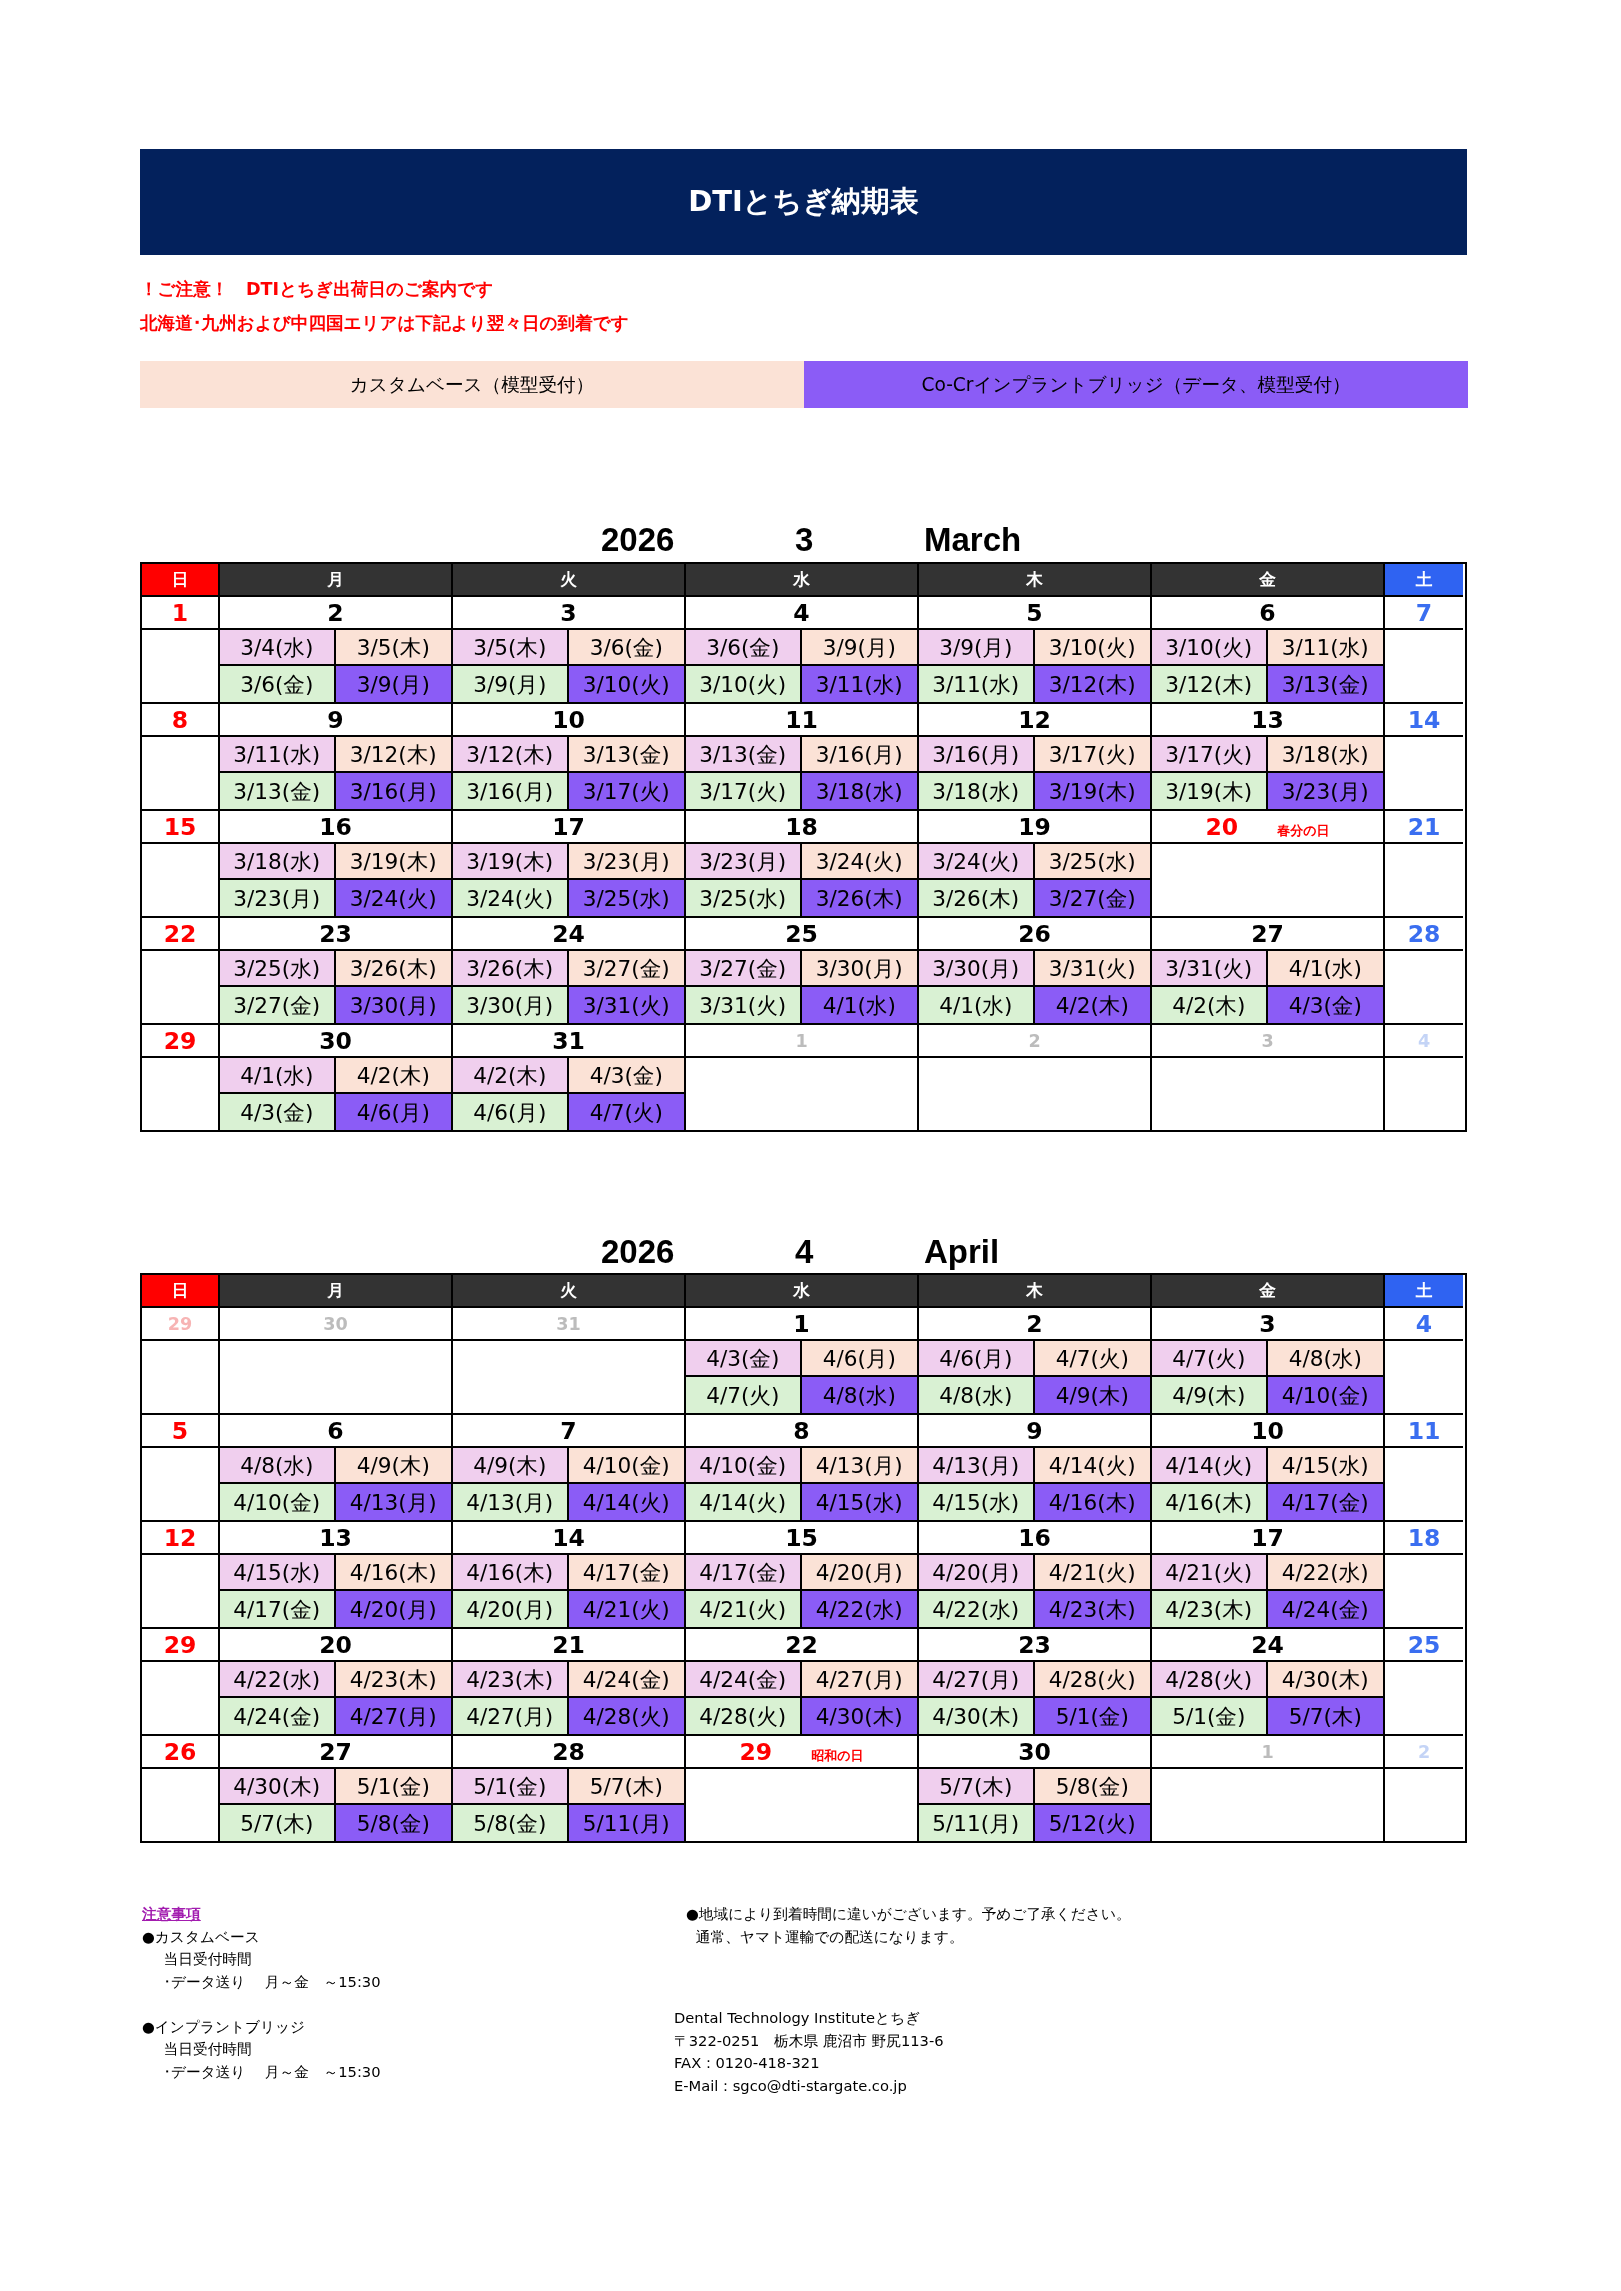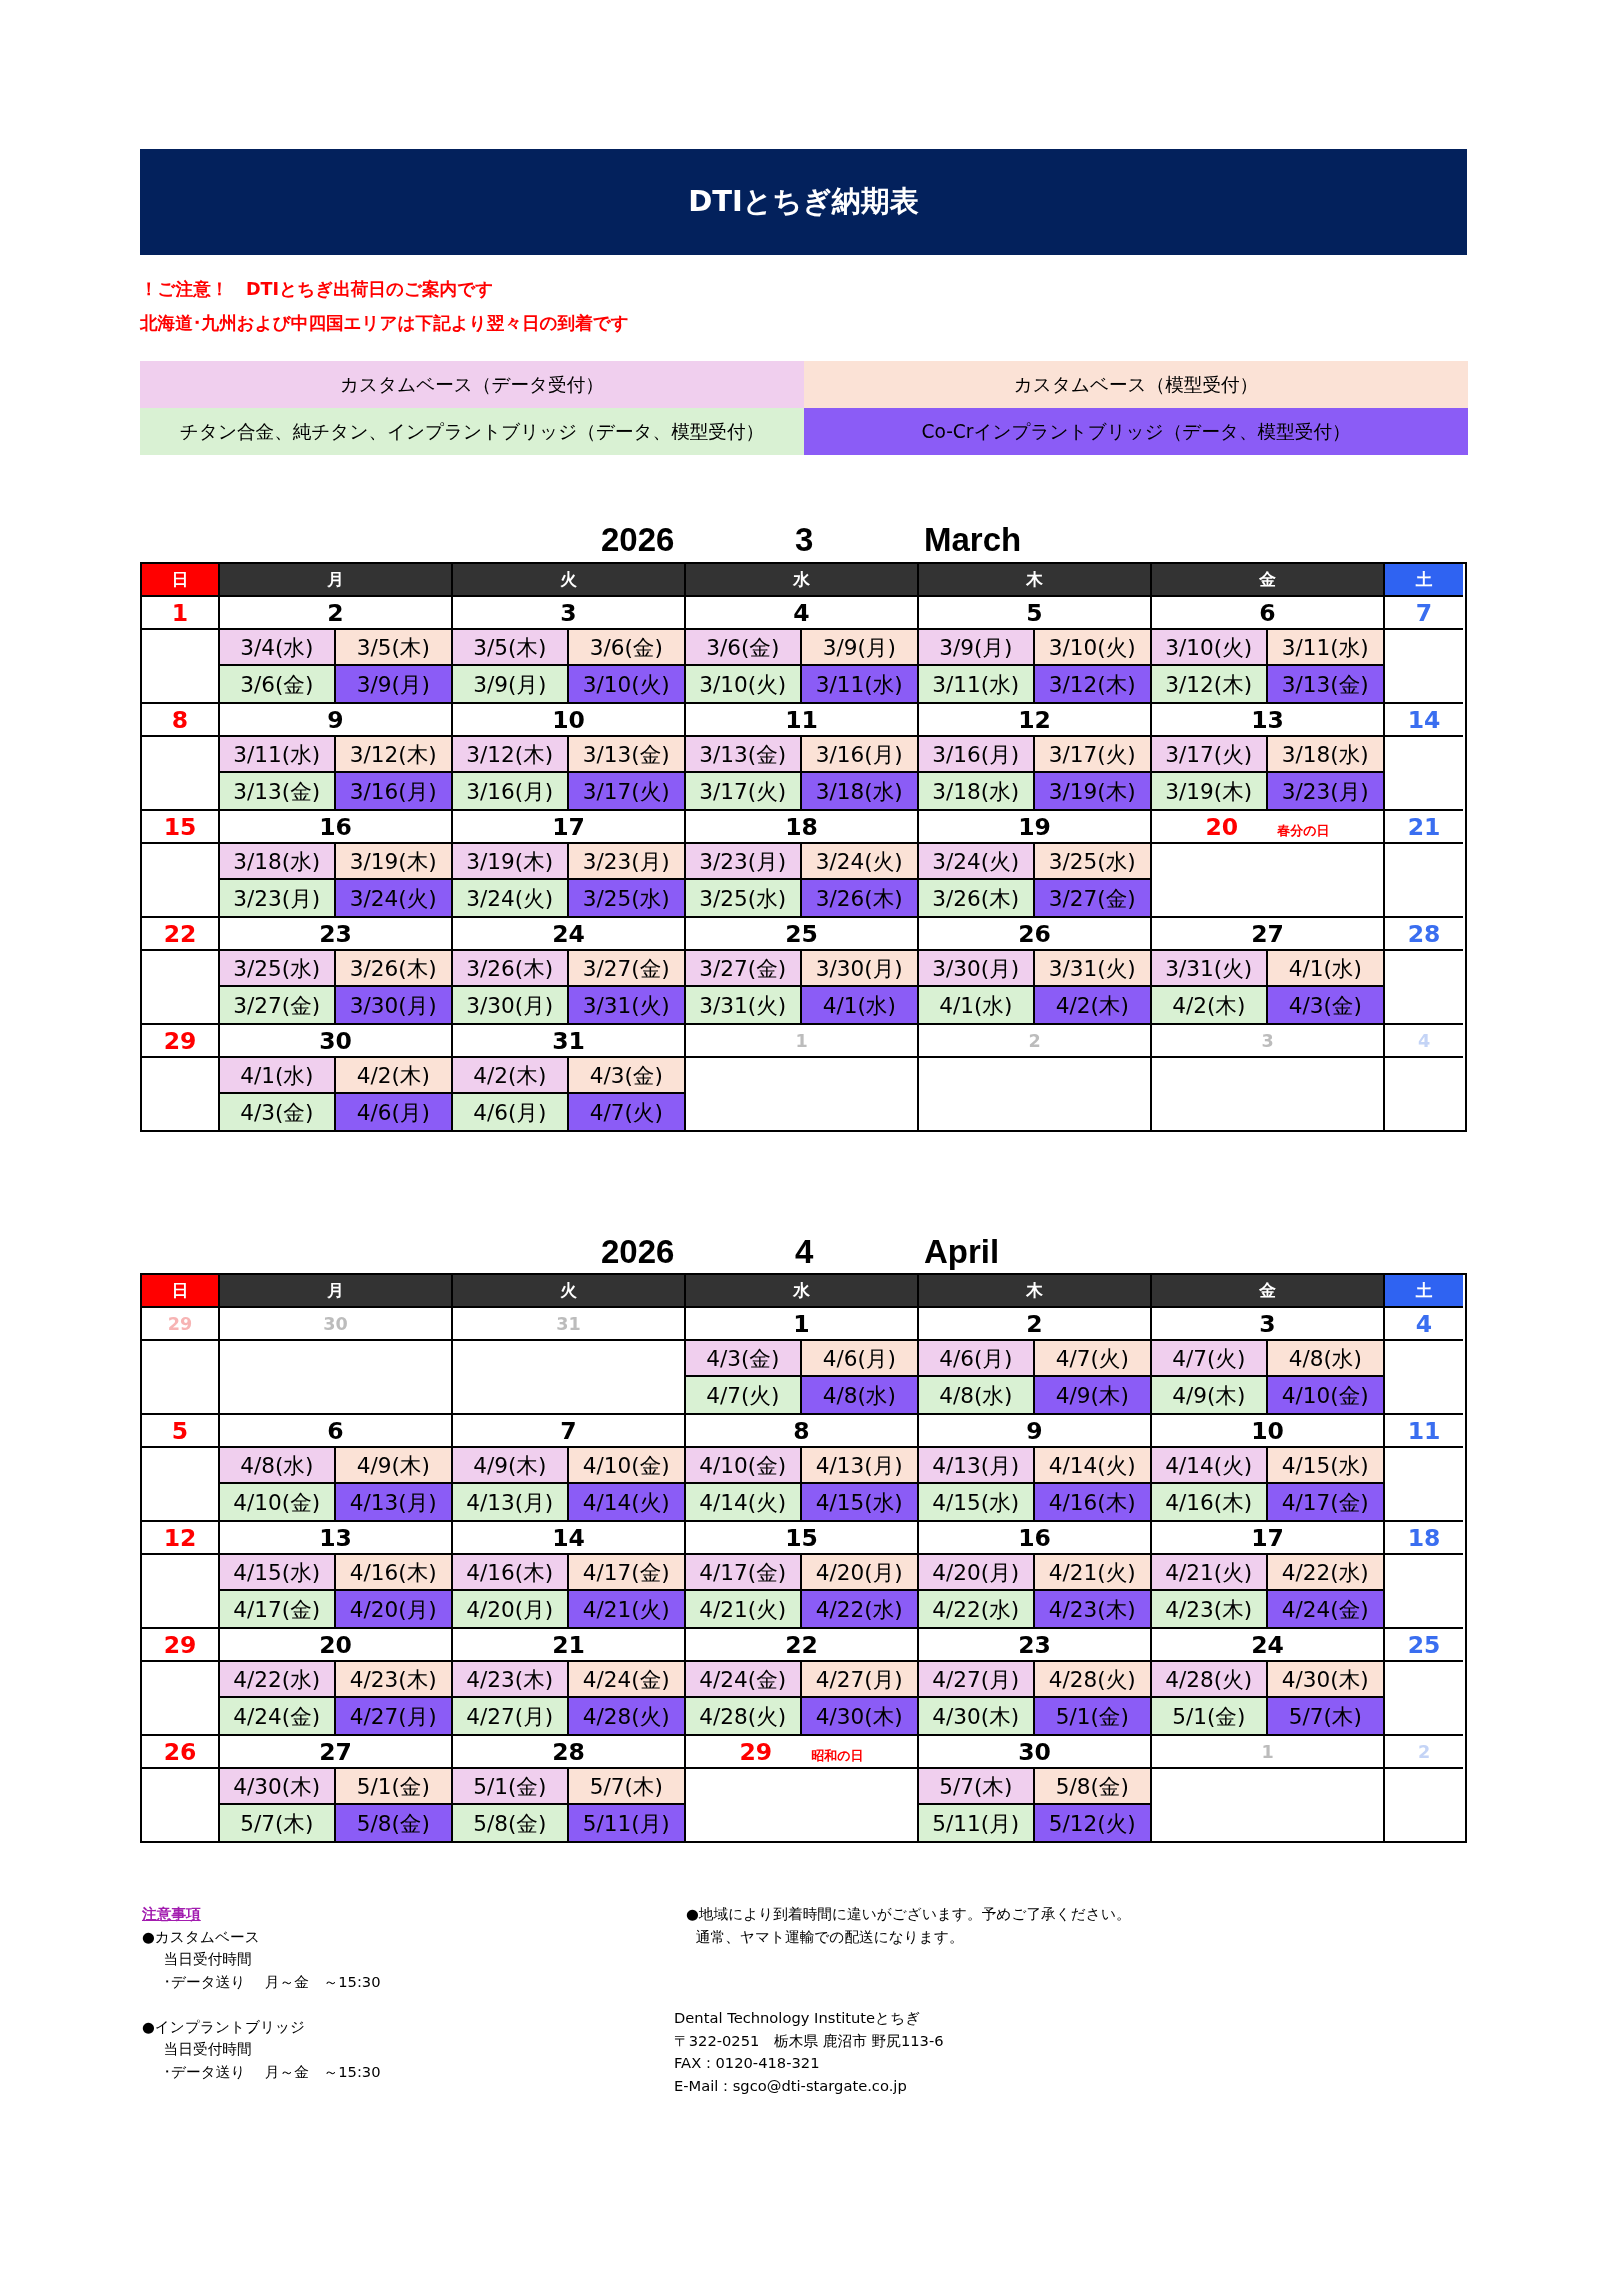--- a/index.html
+++ b/index.html
@@ -33,23 +33,21 @@
 <body>
 
 <div class="title-bar">
   <span>DTIとちぎ納期表</span>
 </div>
 
 <div class="notice" style="top:277px;">！ご注意！　DTIとちぎ出荷日のご案内です</div>
 <div class="notice" style="top:311px;">北海道･九州および中四国エリアは下記より翌々日の到着です</div>
 
 <div class="legend">
-  <div class="c-pink">カスタムベース（データ受付）</div>
   <div class="c-peach">カスタムベース（模型受付）</div>
-  <div class="c-green">チタン合金、純チタン、インプラントブリッジ（データ、模型受付）</div>
   <div class="c-blue">Co-Crインプラントブリッジ（データ、模型受付）</div>
 </div>
 
 <div class="cal-title" style="top:521px;">
   <span style="left:461px;">2026</span>
   <span style="left:655px;">3</span>
   <span style="left:784px;">March</span>
 </div>
 <div class="cal" style="top:562px;">
     <div class="hd sun">日</div>

